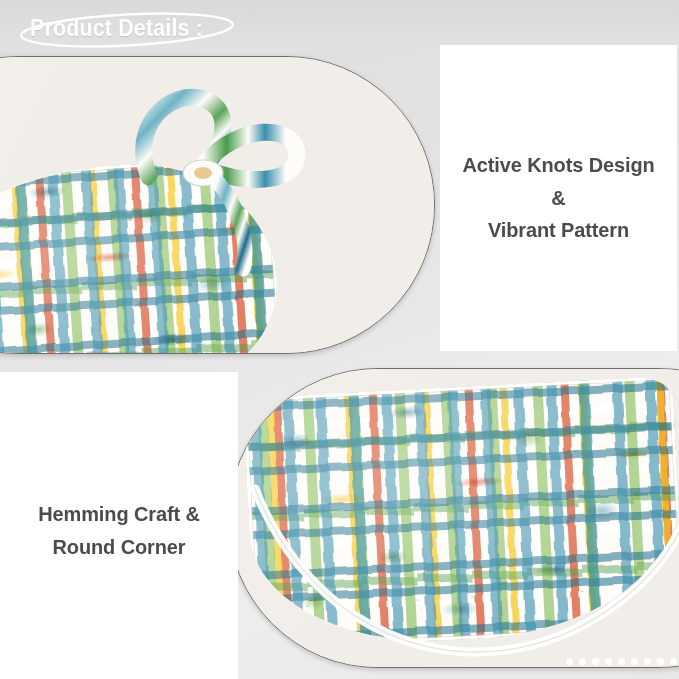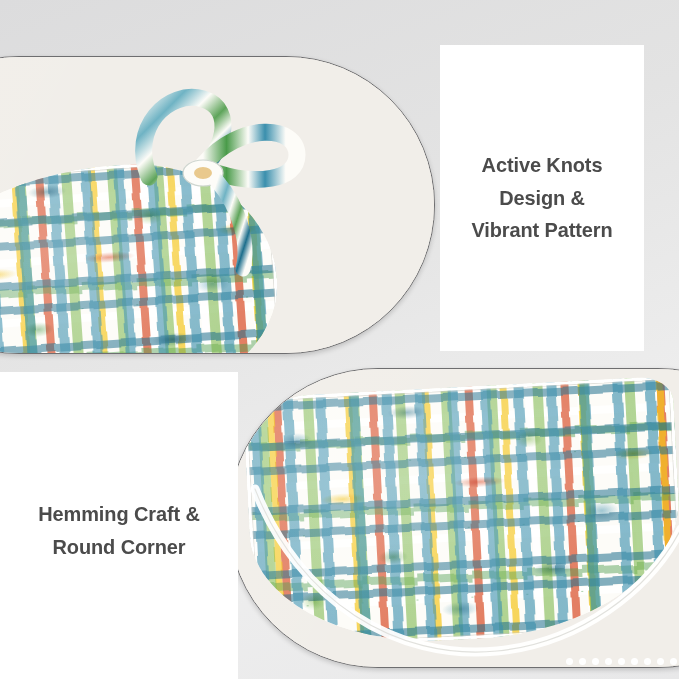--- a/index.html
+++ b/index.html
@@ -152,21 +152,21 @@
     transform:rotate(-3deg);
   }
 
   
   .caption-panel {
     position:absolute;
     background:#ffffff;
     display:flex; align-items:center; justify-content:center;
     text-align:center;
   }
-  #caption-right { left:440px; top:45px; width:204px; height:306px; }
+  #caption-right { left:440px; top:45px; width:237px; height:306px; }
   #caption-left  { left:0px;   top:372px; width:238px; height:318px; }
 
   .caption-text {
     font-size:21px; font-weight:700; color:#4b4b4b;
     line-height:1.55; letter-spacing:-0.1px;
     transform:scaleX(0.95);
     padding:0 14px;
     white-space:pre-line;
   }
 
@@ -181,20 +181,28 @@
   .sheen {
     position:absolute; inset:0; pointer-events:none;
     background:linear-gradient(115deg, rgba(255,255,255,0.10) 0%, rgba(255,255,255,0) 40%);
   }
 </style>
 </head>
 <body>
 
 <div id="stage">
 
+  <div class="header-band">
+    <div class="title-wrap">
+      <svg class="title-oval" viewBox="0 0 230 40">
+        <ellipse cx="113" cy="21" rx="106" ry="15.5" fill="none" stroke="#ffffff" stroke-width="2.4" stroke-linecap="round" transform="rotate(-3 113 21)" opacity="0.95"></ellipse>
+      </svg>
+      <div class="page-title">Product Details :</div>
+    </div>
+  </div>
 
   <div class="photo-panel" id="panel-top">
     <div class="panel-inner">
 
       <div class="cushion" id="cushion-top">
         <div class="wc-pattern"></div>
         <div class="wc-blotches"></div>
         <div class="wc-soft"></div>
         <div class="cushion-hem"></div>
       </div>

